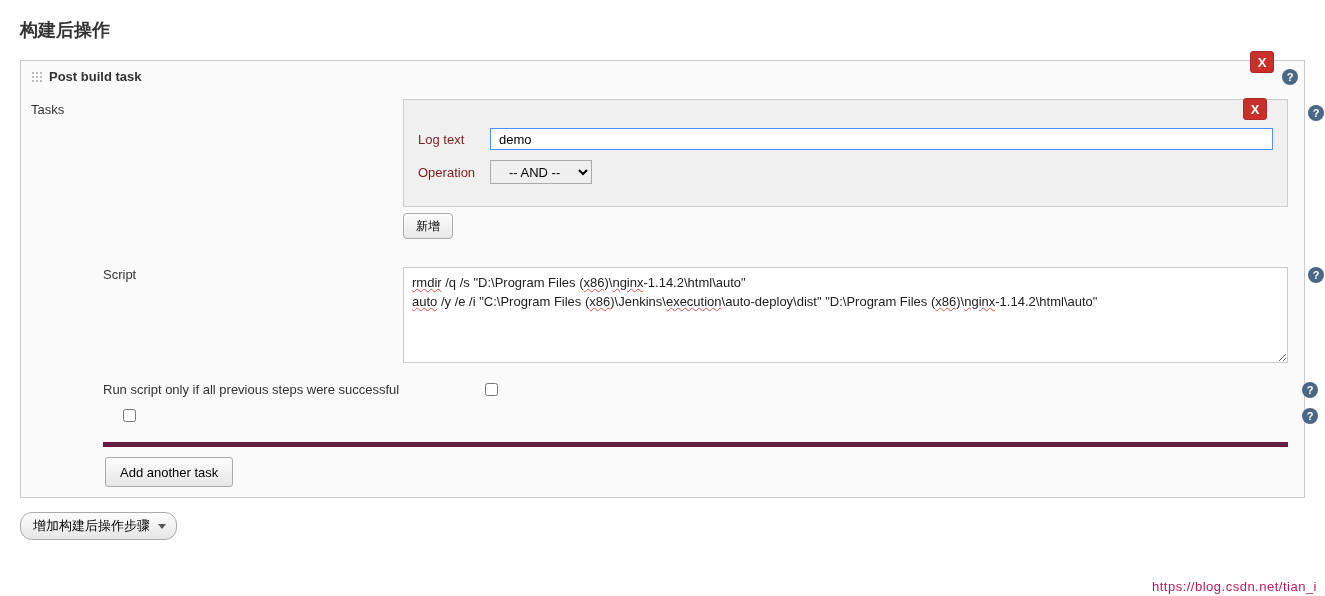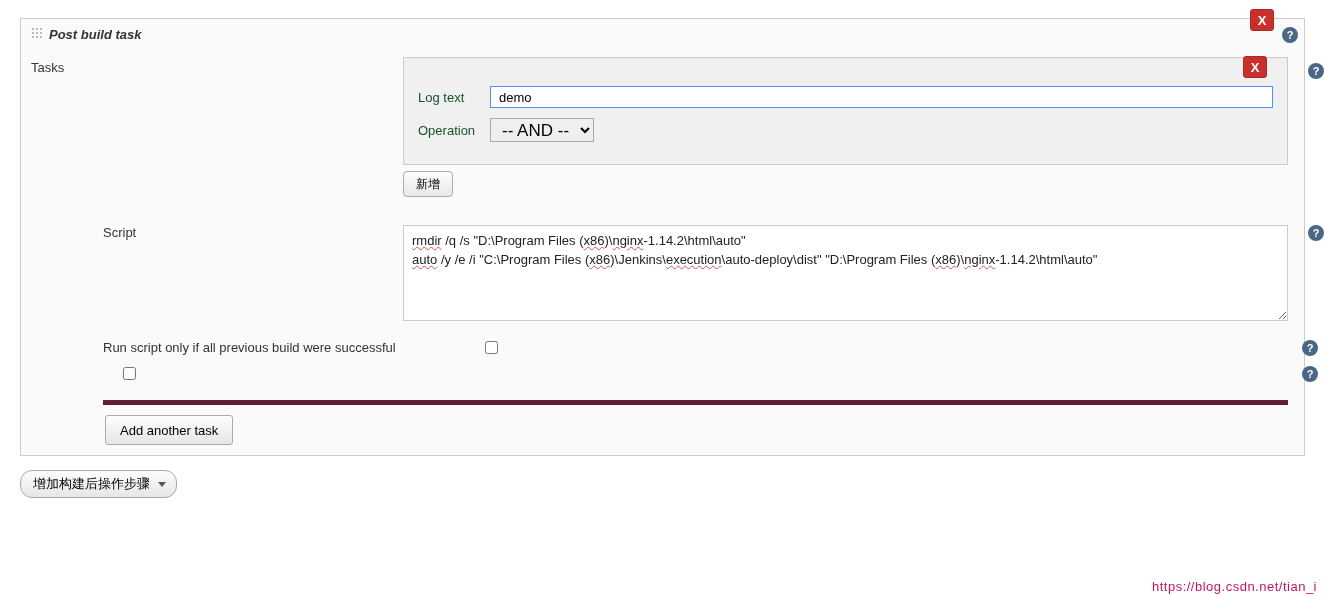--- a/index.html
+++ b/index.html
@@ -1,32 +1,32 @@
 <!DOCTYPE html>
 <html><head>
 <meta charset="utf-8">
 <style>
 * { box-sizing: border-box; margin: 0; padding: 0; }
 body { font-family: Arial, "Microsoft YaHei", sans-serif; font-size: 13px; color: #333; background: #fff; width: 1325px; }
 .page { padding: 18px 20px 10px 20px; }
 .page-title { font-size: 18px; font-weight: bold; color: #333; margin-bottom: 18px; }
 .outer-section { border: 1px solid #ccc; background: #fafafa; padding: 0; position: relative; margin-left: 0; }
-.section-header { display: flex; align-items: flex-start; padding: 8px 10px; position: relative; font-style: italic; }
+.section-header { display: flex; align-items: center; padding: 8px 10px; position: relative; }
 .drag-handle { width: 12px; height: 12px; display: inline-block; margin-right: 6px; background-image: radial-gradient(#bbb 1px, transparent 1px); background-size: 4px 4px; }
 .section-title { font-weight: bold; font-size: 13px; }
 .close-btn { position: absolute; top: 2px; right: 14px; width: 24px; height: 22px; background: #c9302c; color: #fff; font-weight: bold; font-size: 13px; text-align: center; line-height: 22px; border-radius: 3px; border: 1px solid #ac2925; cursor: pointer; z-index: 5; }
 .close-btn.inner { top: -6px; right: 14px; }
 .section-body { padding: 4px 10px 10px 10px; }
 .row { display: flex; align-items: flex-start; margin-bottom: 6px; position: relative; }
 .row-label { width: 80px; padding-top: 6px; color: #333; font-size: 13px; flex-shrink: 0; }
 .task-box { border: 1px solid #ccc; background: #f0f0f0; padding: 12px 14px 12px 14px; position: relative; margin-bottom: 6px; }
 .field-row { display: flex; align-items: center; margin-bottom: 10px; }
-.field-label { width: 72px; color: #14532d; }
+.field-label { width: 72px; color: #7f1d1d; }
 .text-input { flex: 1; height: 22px; border: 1px solid #4d90fe; padding: 3px 8px; font-size: 13px; outline: none; background: #fff; }
-.select-input { height: 24px; border: 1px solid #aaa; padding: 1px 7px; font-size: 17px; background: #efefef; }
+.select-input { height: 24px; border: 1px solid #aaa; padding: 1px 14px; font-size: 13px; background: #efefef; }
 .small-btn { height: 26px; padding: 0 12px; border: 1px solid #aaa; background: linear-gradient(#fdfdfd,#e8e8e8); font-size: 12px; cursor: pointer; border-radius: 4px; text-align: right; }
 .textarea-input { width: 100%; height: 96px; border: 1px solid #ccc; padding: 6px 8px; font-size: 13px; font-family: Arial, sans-serif; line-height: 1.45; resize: both; background: #fff; }
 .wavy { text-decoration: underline wavy #d9534f; text-decoration-thickness: 1px; }
 .check-row { display: flex; align-items: center; padding: 6px 0; position: relative; }
 .check-label { width: 340px; margin-left: 80px; color: #333; }
 .checkbox-input { margin-left: 20px; }
 .divider-bar { height: 5px; background: #641e3c; margin: 14px 0 10px 0; }
 .add-task-btn { height: 30px; padding: 0 14px; border: 1px solid #aaa; background: linear-gradient(#fdfdfd,#e6e6e6); font-size: 13px; cursor: pointer; border-radius: 3px; margin-left: 2px; }
 .bottom-btn { margin-top: 14px; height: 28px; padding: 0 10px 0 12px; border: 1px solid #aaa; background: linear-gradient(#fdfdfd,#e6e6e6); font-size: 13px; cursor: pointer; border-radius: 12px; display: inline-flex; align-items: center; }
 .caret-down { display: inline-block; margin-left: 8px; width: 0; height: 0; border-left: 4px solid transparent; border-right: 4px solid transparent; border-top: 5px solid #555; }
@@ -35,20 +35,21 @@
 .q { display: inline-block; width: 16px; height: 16px; border-radius: 50%; background: #4a6785; color: #fff; font-size: 11px; text-align: center; line-height: 16px; font-weight: bold; cursor: pointer; }
 .inner-wrap { margin-left: 72px; margin-right: 6px; }
 .script-ta-wrap { position: relative; }
 .script-overlay { position: absolute; inset: 1px; padding: 6px 8px; font-size: 13px; line-height: 1.45; pointer-events: none; white-space: pre-wrap; color: #222; overflow: hidden; }
 .textarea-input.hidden-text { color: transparent; caret-color: #222; }
 </style>
 </head>
 <body>
 
 <div class="page">
+  <div class="page-title">构建后操作</div>
 
   <div class="outer-section" style="position:relative;">
     <div class="close-btn" style="top:-10px; right:30px;">X</div>
     <span class="q help-abs" style="top:8px; right:6px;">?</span>
 
     <div class="section-header">
       <span class="drag-handle"></span>
       <span class="section-title">Post build task</span>
     </div>
 
@@ -87,21 +88,21 @@
             <div class="script-ta-wrap">
               <textarea class="textarea-input hidden-text" id="script-ta" style="">rmdir /q /s "D:\Program Files (x86)\nginx-1.14.2\html\auto"
 xcopy /y /e /i "C:\Program Files (x86)\Jenkins\workspace\auto-deploy\dist" "D:\Program Files (x86)\nginx-1.14.2\html\auto"</textarea>
               <div class="script-overlay" id="script-overlay"><span class="wavy">rmdir</span> /q /s "D:\Program Files (<span class="wavy">x86</span>)\<span class="wavy">nginx</span>-1.14.2\html\auto"
 <span class="wavy">auto</span> /y /e /i "C:\Program Files (<span class="wavy">x86</span>)\Jenkins\<span class="wavy">execution</span>\auto-deploy\dist" "D:\Program Files (<span class="wavy">x86</span>)\<span class="wavy">nginx</span>-1.14.2\html\auto"</div>
             </div>
           </div>
         </div>
 
         <div class="check-row" style="margin-top:10px;">
-          <div class="check-label" style="margin-left:0; width:362px;">Run script only if all previous build were successful</div>
+          <div class="check-label" style="margin-left:0; width:362px;">Run script only if all previous steps were successful</div>
           <input type="checkbox" class="checkbox-input" style="">
           <span class="q" style="position:absolute; right:-30px;">?</span>
         </div>
 
         <div class="check-row">
           <input type="checkbox" class="checkbox-input" style="">
           <span class="q" style="position:absolute; right:-30px;">?</span>
         </div>
 
         <div class="divider-bar"></div>

